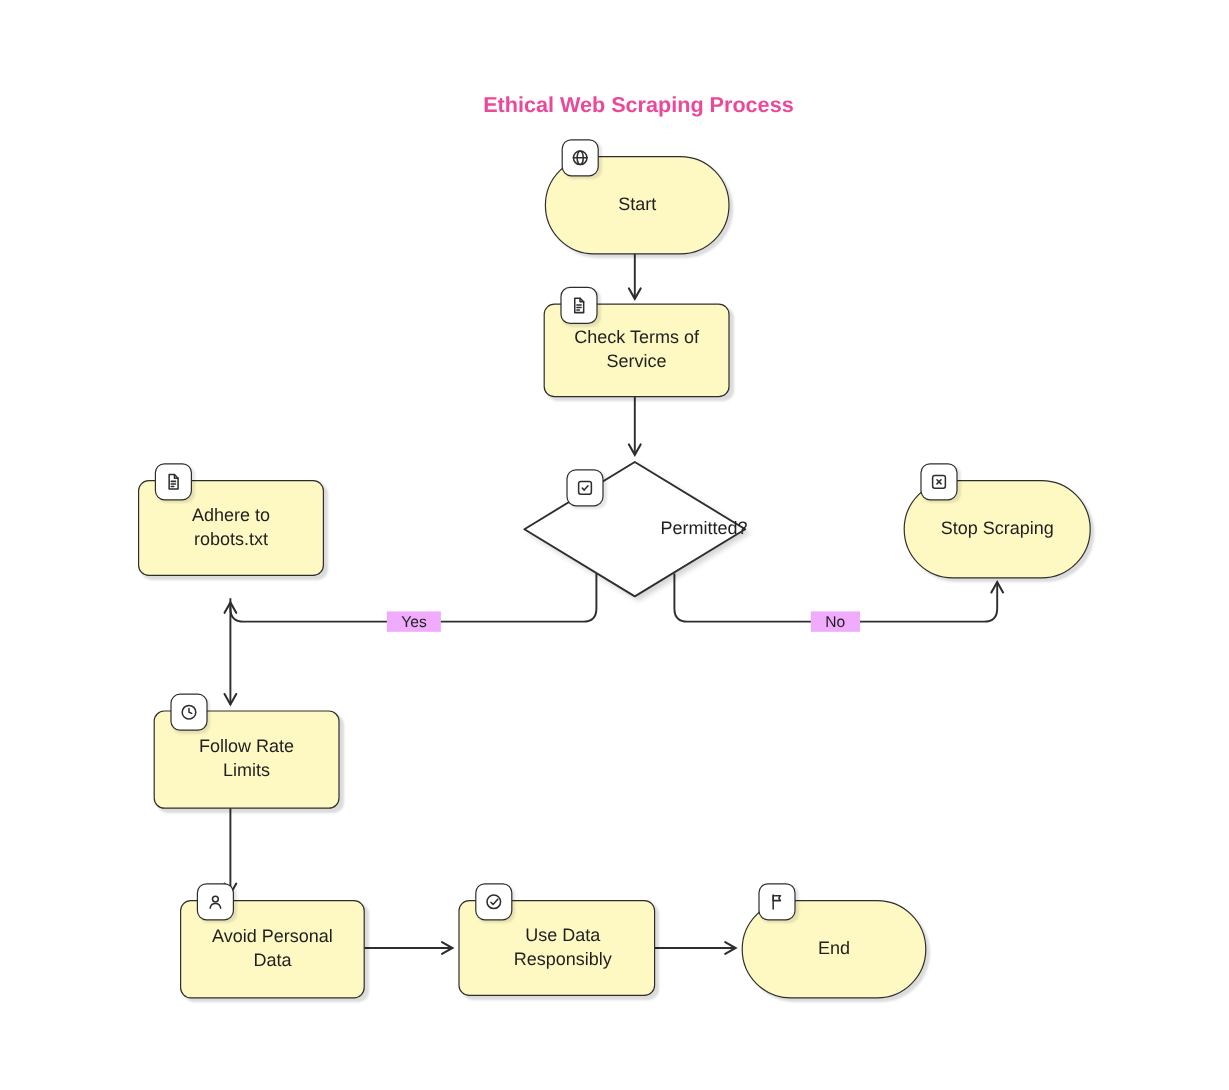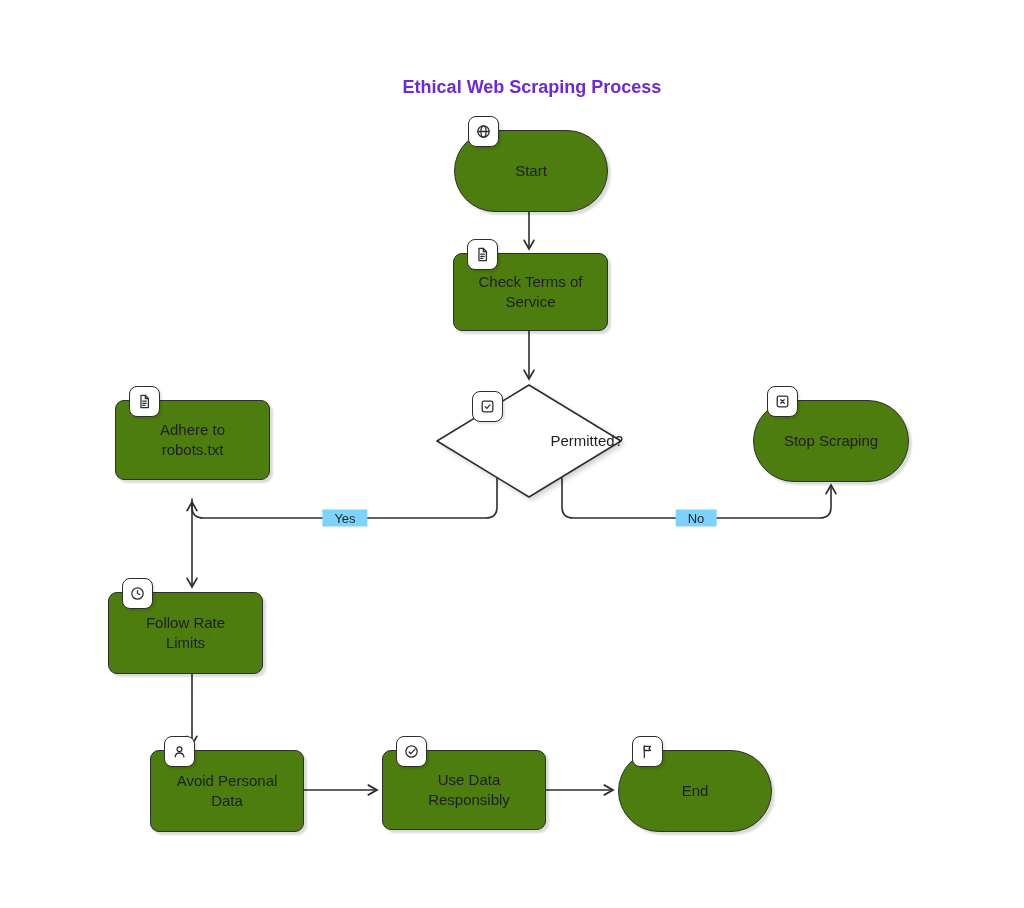--- a/index.html
+++ b/index.html
@@ -1,42 +1,42 @@
 <!DOCTYPE html>
 <html><head>
 <meta charset="utf-8">
 <style>
   html,body{margin:0;padding:0;background:#fff;}
   .canvas{position:relative;width:1024px;height:908px;background:#ffffff;overflow:hidden;
           font-family:"Liberation Sans",sans-serif;color:#1f1f1f;}
   .title{position:absolute;left:532px;top:77px;transform:translateX(-50%);margin:0;
-         font-size:18px;font-weight:700;white-space:nowrap;color:#6d28d9;}
+         font-size:18px;font-weight:700;white-space:nowrap;color:#ec4899;}
   svg.edge-layer{position:absolute;left:0;top:0;}
   .edge{stroke:#2e2e2e;stroke-width:1.6;fill:none;}
-  .node{position:absolute;background:#4d7c0f;border:1.6px solid #2e2e2e;border-radius:9px;
+  .node{position:absolute;background:#fef9c3;border:1.6px solid #2e2e2e;border-radius:9px;
         display:flex;align-items:center;justify-content:center;text-align:center;
         font-size:15px;line-height:1.32;box-shadow:3px 3px 2px rgba(0,0,0,0.14);}
   .node .label{display:block;max-width:108px;}
   .stadium{border-radius:41px;}
   .decision{background:none;border:none;box-shadow:none;border-radius:0;justify-content:flex-end;}
   .decision .dshape{position:absolute;left:0;top:0;filter:drop-shadow(3px 3px 2px rgba(0,0,0,0.16));}
   .decision .label{position:relative;}
   .badge{position:absolute;left:13px;top:-15px;width:29px;height:29px;background:#fff;
          border:1.6px solid #2e2e2e;border-radius:8px;display:flex;align-items:center;
          justify-content:center;box-shadow:2px 2px 2px rgba(0,0,0,0.10);}
   .decision .badge{left:37px;top:8px;}
   .badge svg{stroke:#2e2e2e;stroke-width:1.8;fill:none;stroke-linecap:round;stroke-linejoin:round;}
-  .edge-label{position:absolute;transform:translate(-50%,-50%);background:#7dd3fc;
+  .edge-label{position:absolute;transform:translate(-50%,-50%);background:#f0abfc;
               padding:1px 12px;font-size:13px;color:#1f1f1f;}
   #n-start{left:454px;top:130px;width:152px;height:80px;}
   #n-tos{left:453px;top:253px;width:153px;height:76px;}
   #n-permitted{left:435px;top:383px;width:188px;height:116px;}
   #n-robots{left:115px;top:400px;width:153px;height:78px;}
   #n-stop{left:753px;top:400px;width:154px;height:80px;}
-  #n-rate{left:108px;top:592px;width:153px;height:80px;}
+  #n-rate{left:128px;top:592px;width:153px;height:80px;}
   #n-avoid{left:115px;top:750px;width:152px;height:80px;margin-left:35px;}
   #n-use{left:382px;top:750px;width:152px;height:78px;padding-left:10px;}
   #n-end{left:618px;top:750px;width:152px;height:80px;}
   #lbl-yes{left:345px;top:518px;}
   #lbl-no{left:696px;top:518px;}
 </style>
 </head>
 <body>
 
 <div class="canvas">

